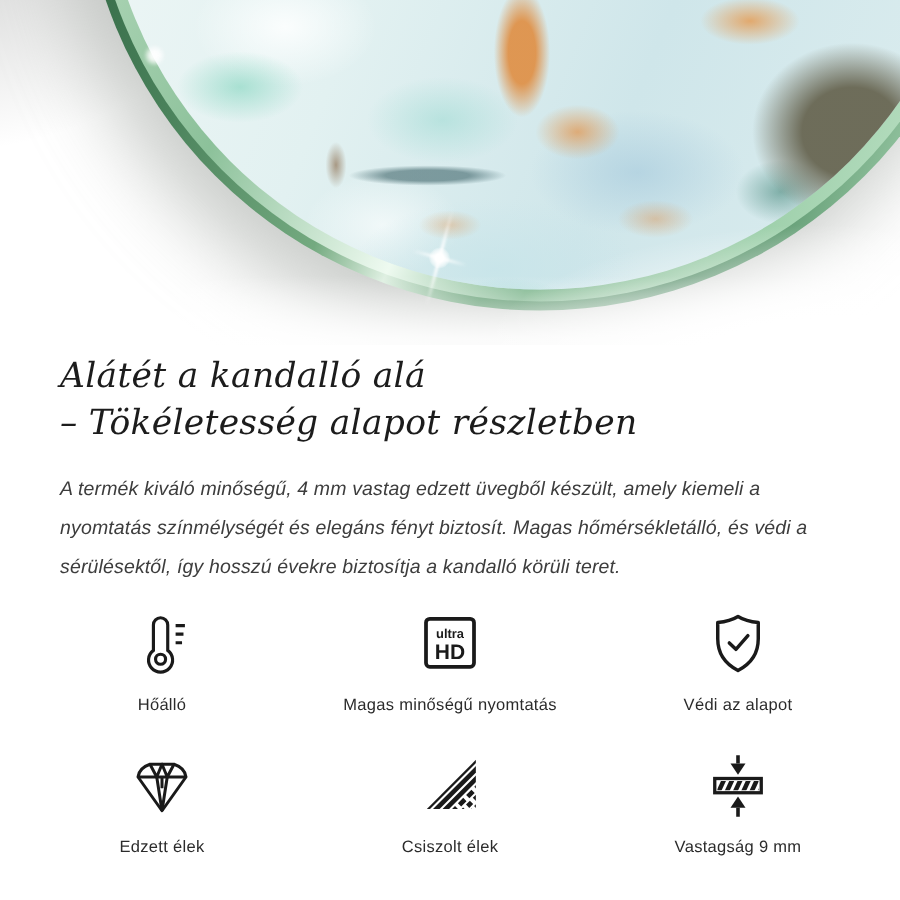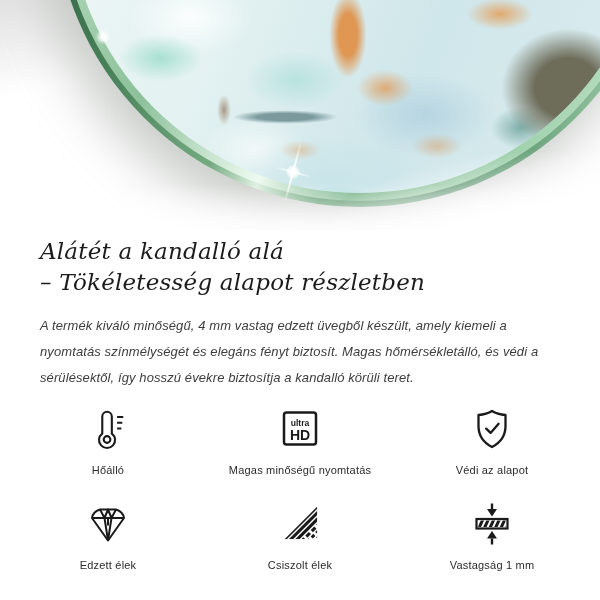--- a/index.html
+++ b/index.html
@@ -209,16 +209,16 @@
             <path d="M13.5 28 L19.5 15"></path>
             <path d="M19 28 L25 15"></path>
           <path d="M24.5 28 L30.5 15"></path>
             <path d="M30 28 L36 15"></path>
             <path d="M35.5 28 L41.5 15"></path>
         </g>
         <polygon class="fillb" points="17,36.5 27,36.5 22,29"></polygon>
         <path class="stroke" style="stroke-width:2.4" d="M22 42.5 V36.5"></path>
       </svg>
     </div>
-    <div class="feature-label">Vastagság 1 mm</div>
+    <div class="feature-label">Vastagság 9 mm</div>
   </div>
 
 </div>
 
 </body></html>

